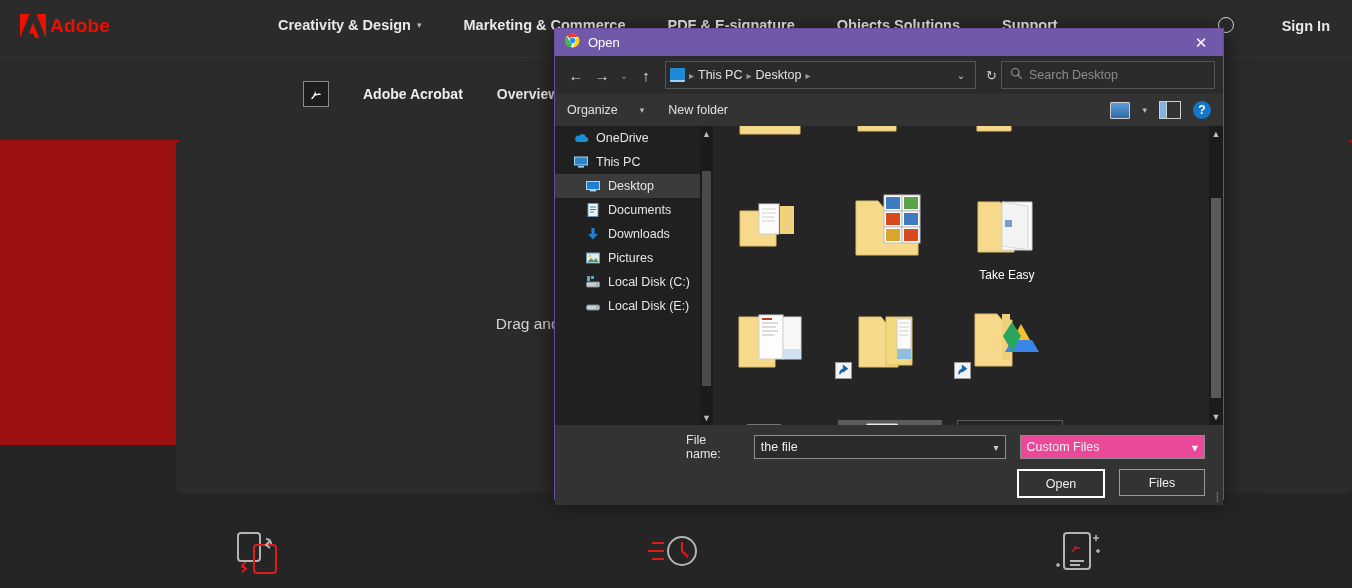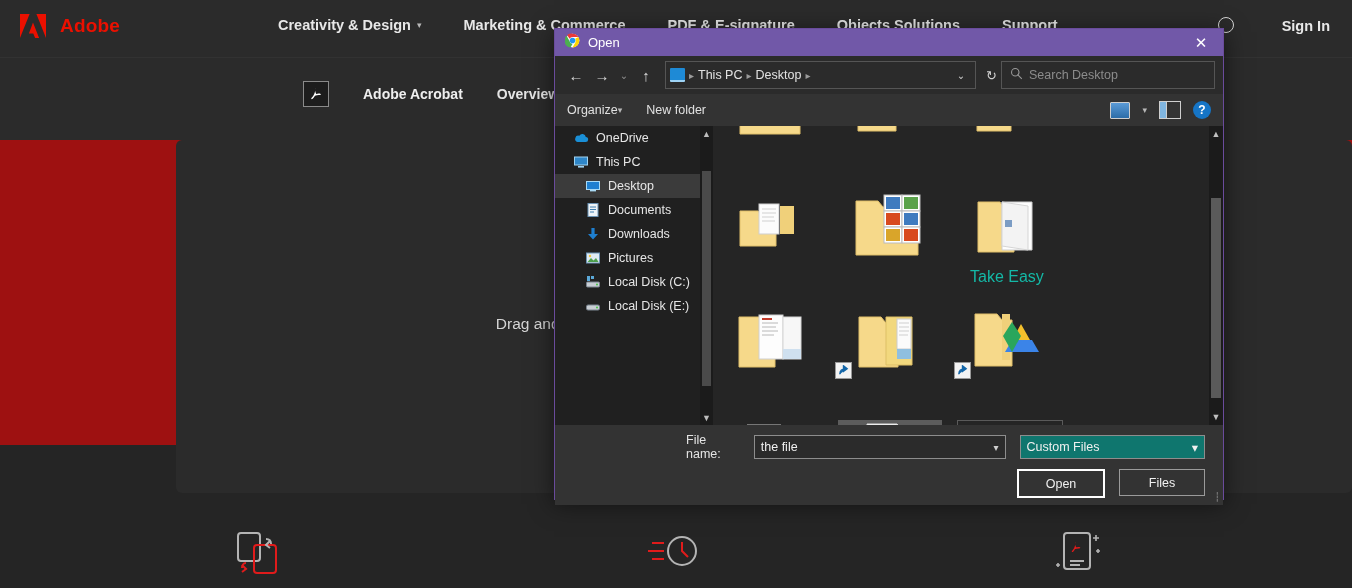--- a/index.html
+++ b/index.html
@@ -11,21 +11,21 @@
   }
 
   
   #adobe-page{position:absolute;inset:0;background:#252525;}
 
   .adobe-topnav{
     position:absolute;top:0;left:0;width:1352px;height:57px;
     background:#2b2b2b;
   }
   .adobe-logo{
-    position:absolute;left:20px;top:14px;display:flex;align-items:center;gap:14px;
+    position:absolute;left:20px;top:14px;display:flex;align-items:center;gap:4px;
   }
   .adobe-logo .mark{width:26px;height:24px;display:block;}
   .adobe-logo .word{color:#eb1000;font-size:19px;font-weight:bold;letter-spacing:.2px;}
 
   .topnav-items{position:absolute;left:278px;top:17px;display:flex;gap:42px;align-items:center;}
   .topnav-item{color:#e8e8e8;font-size:14.5px;font-weight:bold;display:flex;align-items:center;gap:6px;white-space:nowrap;}
   .caret{font-size:9px;color:#b8b8b8;font-weight:normal;}
 
   .signin{position:absolute;right:22px;top:18px;color:#e8e8e8;font-size:14.5px;font-weight:bold;}
   .search-circle{
@@ -96,21 +96,21 @@
   .addr-spacer{flex:1;}
   .addr-caret{color:#cfcfcf;font-size:10px;padding:0 6px;}
   .addr-refresh{color:#cfcfcf;font-size:13px;padding:0 4px;}
   .search-box{
     width:196px;height:26px;background:#2b2b2b;border:1px solid #555;
     display:flex;align-items:center;gap:6px;padding:0 8px;
   }
   .search-ph{color:#8c8c8c;font-size:12.5px;}
 
   .dlg-toolbar{height:32px;background:#333;display:flex;align-items:center;padding:0 12px;}
-  .tb-item{color:#e0e0e0;font-size:12.5px;margin-right:24px;display:flex;align-items:center;gap:0;}
+  .tb-item{color:#e0e0e0;font-size:12.5px;margin-right:24px;display:flex;align-items:center;gap:22px;}
   .tb-right{margin-left:auto;display:flex;align-items:center;gap:12px;}
   .tb-viewicon{width:18px;height:15px;background:linear-gradient(#5a9ad6,#2d6da8);
     border:1px solid #cfcfcf;border-radius:1px;}
   .tb-paneicon{width:20px;height:16px;border:1px solid #cfcfcf;display:flex;}
   .tb-paneicon i{display:block;width:6px;background:#7fb5e0;border-right:1px solid #cfcfcf;}
   .tb-help{width:18px;height:18px;border-radius:50%;background:#1675c6;color:#fff;
     font-size:12px;font-weight:bold;display:flex;align-items:center;justify-content:center;}
 
   .dlg-body{display:flex;height:299px;background:#202020;}
 
@@ -132,21 +132,21 @@
   }
   .side-thumb{position:absolute;left:2px;top:45px;width:9px;height:215px;background:#4a4a4a;}
 
   .dlg-files{flex:1;position:relative;background:#252525;overflow:hidden;}
   .file-grid{position:absolute;left:0;top:-55px;width:455px;}
   .file-cell{
     width:114px;height:115px;display:inline-block;vertical-align:top;
     text-align:center;position:relative;
   }
   .file-thumb{height:80px;display:flex;align-items:center;justify-content:center;position:relative;}
-  .file-label{color:#14b8a6;font-size:16px;margin-top:2px;}
+  .file-label{color:#ffffff;font-size:12px;margin-top:2px;}
   .file-cell.selected .sel-bg{
     position:absolute;left:7px;top:4px;width:104px;height:108px;background:#5c5c5c;
   }
   .file-cell.framed .frame-bg{
     position:absolute;left:7px;top:4px;width:104px;height:108px;border:1px solid #5a5a5a;
   }
   .file-cell .inner{position:relative;z-index:2;}
   .shortcut-badge{
     position:absolute;left:4px;bottom:2px;width:15px;height:15px;background:#f3f3f3;
     border:1px solid #999;display:flex;align-items:center;justify-content:center;z-index:3;
@@ -161,21 +161,21 @@
   .dlg-footer{height:auto;background:#333;padding:8px 0 0 0;position:relative;height:72px;}
   .fn-row{display:flex;align-items:center;padding:0 18px;gap:6px;}
   .fn-label{color:#e4e4e4;font-size:12.5px;margin-left:113px;margin-right:8px;}
   .fn-input{
     width:258px;height:22px;background:#2b2b2b;border:1px solid #8d8d8d;
     display:flex;align-items:center;padding:0 6px;color:#f0f0f0;font-size:12.5px;
   }
   .fn-input .val{flex:1;}
   .fn-input .cv{color:#cfcfcf;font-size:10px;}
   .type-select{
-    width:186px;height:22px;background:#0f766e;border:1px solid #8d8d8d;margin-left:8px;
+    width:186px;height:22px;background:#ec4899;border:1px solid #8d8d8d;margin-left:8px;
     display:flex;align-items:center;padding:0 6px;color:#f0f0f0;font-size:12.5px;
   }
   .type-select .val{flex:1;}
   .btn-row{display:flex;justify-content:flex-end;padding:8px 18px 0 0;gap:14px;}
   .dlg-btn{
     width:84px;height:25px;background:#333;border:1px solid #9a9a9a;
     color:#f0f0f0;font-size:12.5px;display:flex;align-items:center;justify-content:center;
   }
   .dlg-btn.default{border:2px solid #ffffff;}
   .grip{position:absolute;right:4px;bottom:3px;color:#9a9a9a;font-size:9px;letter-spacing:-1px;}

